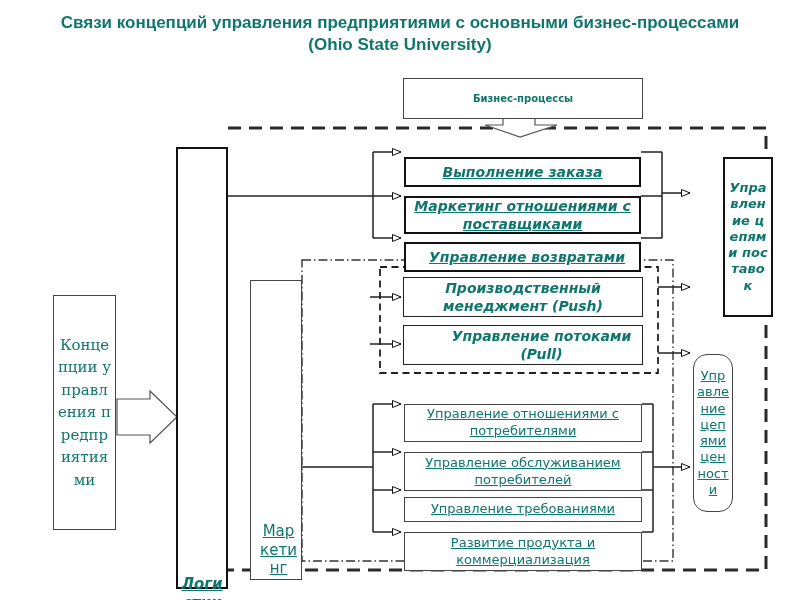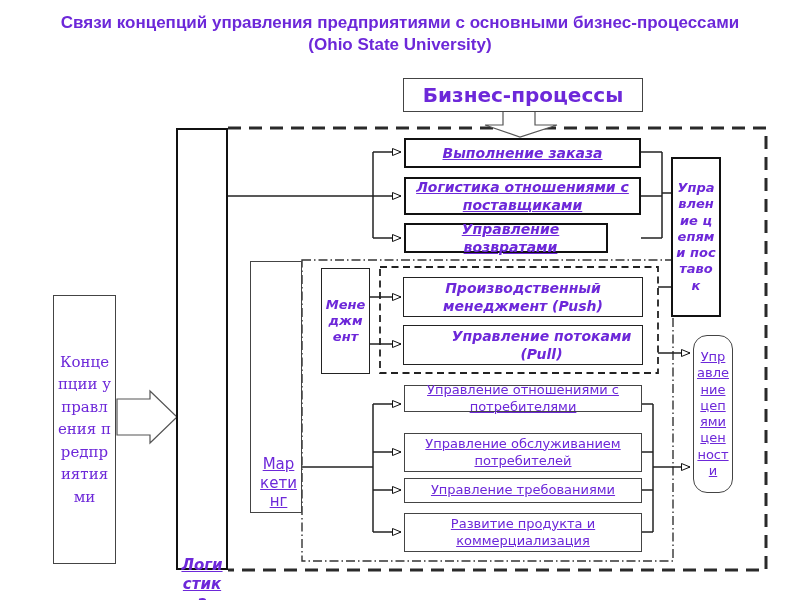--- a/index.html
+++ b/index.html
@@ -1,28 +1,28 @@
 <!DOCTYPE html>
 <html><head>
 <meta charset="utf-8">
 <style>
   html,body{margin:0;padding:0;background:#fff;}
   #page{position:relative;width:800px;height:600px;background:#ffffff;overflow:hidden;
-        font-family:"DejaVu Sans",sans-serif;color:#6d28d9;}
+        font-family:"DejaVu Sans",sans-serif;color:#0f766e;}
   #title{position:absolute;left:50px;top:12px;width:700px;text-align:center;
          font-family:"Liberation Sans",sans-serif;font-weight:bold;font-size:17px;line-height:22px;}
   svg.layer{position:absolute;left:0;top:0;}
   .box{position:absolute;background:#fff;box-sizing:border-box;display:flex;
        align-items:center;justify-content:center;text-align:center;}
   .bd1{border:1px solid #444;}
   .bd15{border:1.5px solid #222;}
   .bd2{border:2px solid #111;}
   .bd25{border:2.5px solid #111;}
   .bi{font-weight:bold;font-style:italic;}
-  .u{text-decoration:underline;}
+  .u{text-decoration:underline;margin-top:19px;}
   .narrow{word-break:break-all;line-height:1.25;}
   .f14{font-size:14px;line-height:1.3;}
   .f13{font-size:13px;line-height:1.3;}
   .f15{font-size:15px;align-items:flex-end;}
   .serif{font-family:"DejaVu Serif","Liberation Serif",serif;font-weight:normal;
          font-size:15px;line-height:1.5;}
   .pad{padding:1px 3px;}
 </style>
 </head>
 <body>
@@ -77,70 +77,67 @@
       <line x1="642" y1="532" x2="653" y2="532"></line>
       <line x1="653" y1="404" x2="653" y2="532"></line>
       <line x1="653" y1="467" x2="690" y2="467" marker-end="url(#ah)"></line>
     </g>
 
     <polygon points="503,104 535,104 535,125 557,125 520,137 485,125 503,125" fill="#ffffff" stroke="#555" stroke-width="1.2"></polygon>
 
     <polygon points="117,399 150,399 150,391 177,417 150,443 150,435 117,435" fill="#ffffff" stroke="#555" stroke-width="1.2"></polygon>
   </svg>
 
-  <div class="box bd1" style="left:403px;top:78px;width:240px;height:34px;font-weight:bold;font-size:20px;">
+  <div class="box bd1" style="left:403px;top:78px;width:240px;height:41px;font-weight:bold;font-size:10px;">
     <span>Бизнес-процессы</span>
   </div>
 
-  <div class="box bd1 serif narrow pad" style="left:53px;top:295px;width:63px;height:269px;">
+  <div class="box bd1 serif narrow pad" style="left:53px;top:295px;width:63px;height:235px;">
     <span>Концепции управления предприятиями</span>
   </div>
 
   <div class="box bd25 bi u f15 narrow pad" style="left:176px;top:128px;width:52px;height:442px;">
     <span style="transform:translateY(45px);display:inline-block;">Логистика</span>
   </div>
 
-  <div class="box bd1 u f15 narrow pad" style="left:250px;top:261px;width:52px;height:252px;padding-left:8px;">
+  <div class="box bd1 u f15 narrow pad" style="left:250px;top:261px;width:52px;height:300px;padding-left:8px;">
     <span>Маркетинг</span>
   </div>
 
-  <div class="box bd15 bi narrow pad" style="left:321px;top:268px;width:49px;height:106px;font-size:13px;">
-    <span>Менеджмент</span>
-  </div>
 
   <div class="box bd2 bi u f14 pad" style="left:404px;top:138px;width:237px;height:30px;">
     <span>Выполнение заказа</span>
   </div>
   <div class="box bd2 bi u f14 pad" style="left:404px;top:177px;width:237px;height:38px;">
-    <span>Логистика отношениями с поставщиками</span>
+    <span>Маркетинг отношениями с поставщиками</span>
   </div>
-  <div class="box bd2 bi u f14 pad" style="left:404px;top:223px;width:204px;height:30px;padding-left:12px;">
+  <div class="box bd2 bi u f14 pad" style="left:404px;top:223px;width:237px;height:30px;padding-left:12px;">
     <span>Управление возвратами</span>
   </div>
 
   <div class="box bd15 bi f14 pad" style="left:403px;top:277px;width:240px;height:40px;text-align:center;">
     <span>Производственный менеджмент (Push)</span>
   </div>
   <div class="box bd15 bi f14 pad" style="left:403px;top:325px;width:240px;height:40px;padding-left:40px;">
     <span>Управление потоками (Pull)</span>
   </div>
 
-  <div class="box bd1 u f13 pad" style="left:404px;top:385px;width:238px;height:27px;">
+  <div class="box bd1 u f13 pad" style="left:404px;top:385px;width:238px;height:38px;">
     <span>Управление отношениями с потребителями</span>
   </div>
   <div class="box bd1 u f13 pad" style="left:404px;top:433px;width:238px;height:39px;">
     <span>Управление обслуживанием потребителей</span>
   </div>
   <div class="box bd1 u f13 pad" style="left:404px;top:513px;width:238px;height:39px;">
     <span>Развитие продукта и коммерциализация</span>
   </div>
   <div class="box bd1 u f13 pad" style="left:404px;top:478px;width:238px;height:25px;">
     <span>Управление требованиями</span>
   </div>
 
-  <div class="box bd2 bi narrow pad" style="left:671px;top:157px;width:50px;height:160px;font-size:13px;">
+  <div class="box bd2 bi narrow pad" style="left:723px;top:157px;width:50px;height:160px;font-size:13px;">
     <span>Управление цепями поставок</span>
   </div>
   <div class="box bd1 u narrow pad" style="left:693px;top:335px;width:40px;height:158px;font-size:13px;border-radius:14px;">
     <span>Управление цепями ценности</span>
   </div>
 
 </div>
 
 </body></html>

